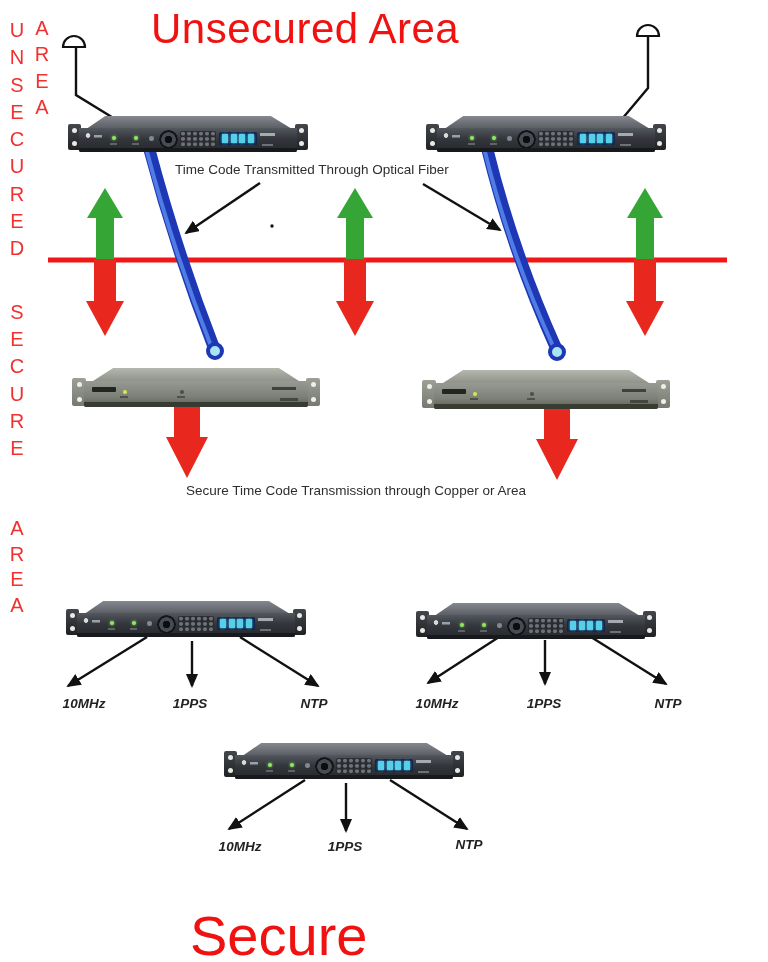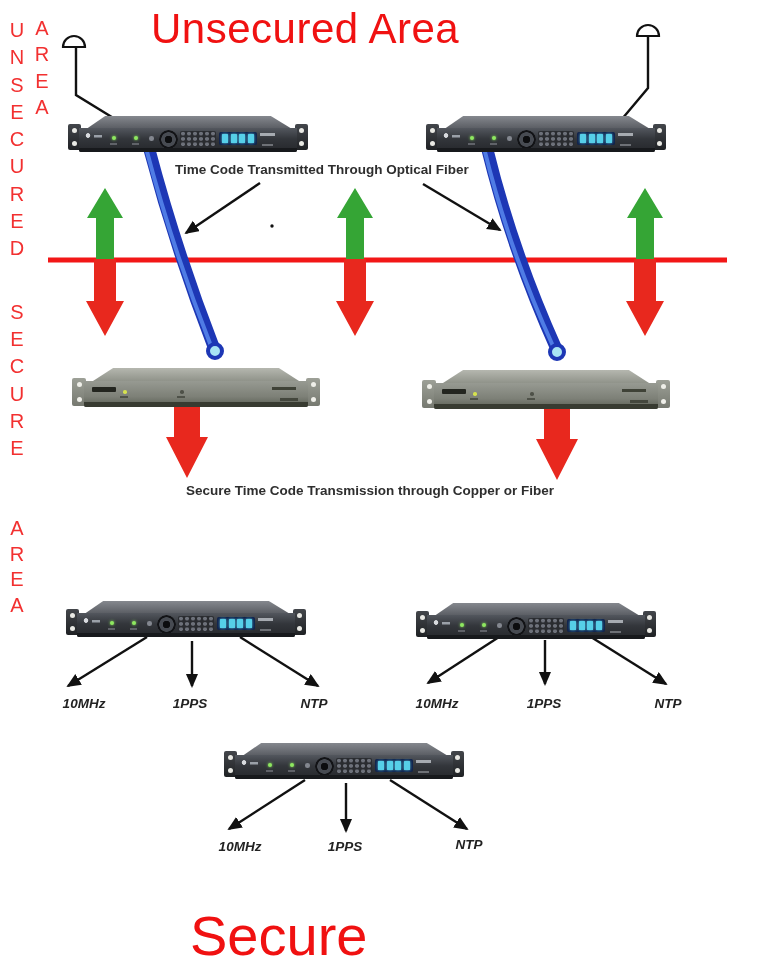--- a/index.html
+++ b/index.html
@@ -4,21 +4,21 @@
 <style>
   html,body{margin:0;padding:0;background:#fff;}
   body{width:768px;height:962px;position:relative;overflow:hidden;
        font-family:"Liberation Sans", sans-serif;}
   .abs{position:absolute;}
   
   .title{color:#f01111;font-size:42px;line-height:1;white-space:nowrap;letter-spacing:.5px;}
   .title-bottom{color:#f01111;font-size:56px;line-height:1;display:flex;gap:54px;white-space:nowrap;}
   .side-col{color:#f23030;font-size:20px;font-weight:400;text-align:center;width:22px;
             white-space:pre-line;}
-  .ann{color:#2e2e2e;font-weight:bold;font-size:13.5px;white-space:nowrap;text-align:center;}
+  .ann{color:#2e2e2e;font-weight:normal;font-size:13.5px;white-space:nowrap;text-align:center;}
   .outlabel{color:#222;font-weight:bold;font-size:13.5px;white-space:nowrap;transform:translateX(-50%);font-style:italic;}
   
   svg.overlay{position:absolute;left:0;top:0;z-index:1;}
   
   .dev{position:absolute;z-index:2;}
   
   .tx{width:240px;height:40px;}
   .tx .ear{position:absolute;top:8px;width:13px;height:26px;border-radius:2px;
            background:linear-gradient(#43464b,#1f2124);}
   .tx .ear.l{left:0}.tx .ear.r{right:0}
@@ -296,21 +296,21 @@
 C
 U
 R
 E</div>
 <div class="abs txtlayer side-col" style="left:6px;top:516px;line-height:25.6px">A
 R
 E
 A</div>
 
 <div class="abs txtlayer ann" style="left:175px;top:162px">Time Code Transmitted Through Optical Fiber</div>
-<div class="abs txtlayer ann" style="left:186px;top:483px">Secure Time Code Transmission through Copper or Fiber</div>
+<div class="abs txtlayer ann" style="left:186px;top:483px">Secure Time Code Transmission through Copper or Area</div>
 
 <span class="abs txtlayer outlabel" style="left:84px;top:696px">10MHz</span>
 <span class="abs txtlayer outlabel" style="left:190px;top:696px">1PPS</span>
 <span class="abs txtlayer outlabel" style="left:314px;top:696px">NTP</span>
 
 <span class="abs txtlayer outlabel" style="left:437px;top:696px">10MHz</span>
 <span class="abs txtlayer outlabel" style="left:544px;top:696px">1PPS</span>
 <span class="abs txtlayer outlabel" style="left:668px;top:696px">NTP</span>
 
 <span class="abs txtlayer outlabel" style="left:240px;top:839px">10MHz</span>

